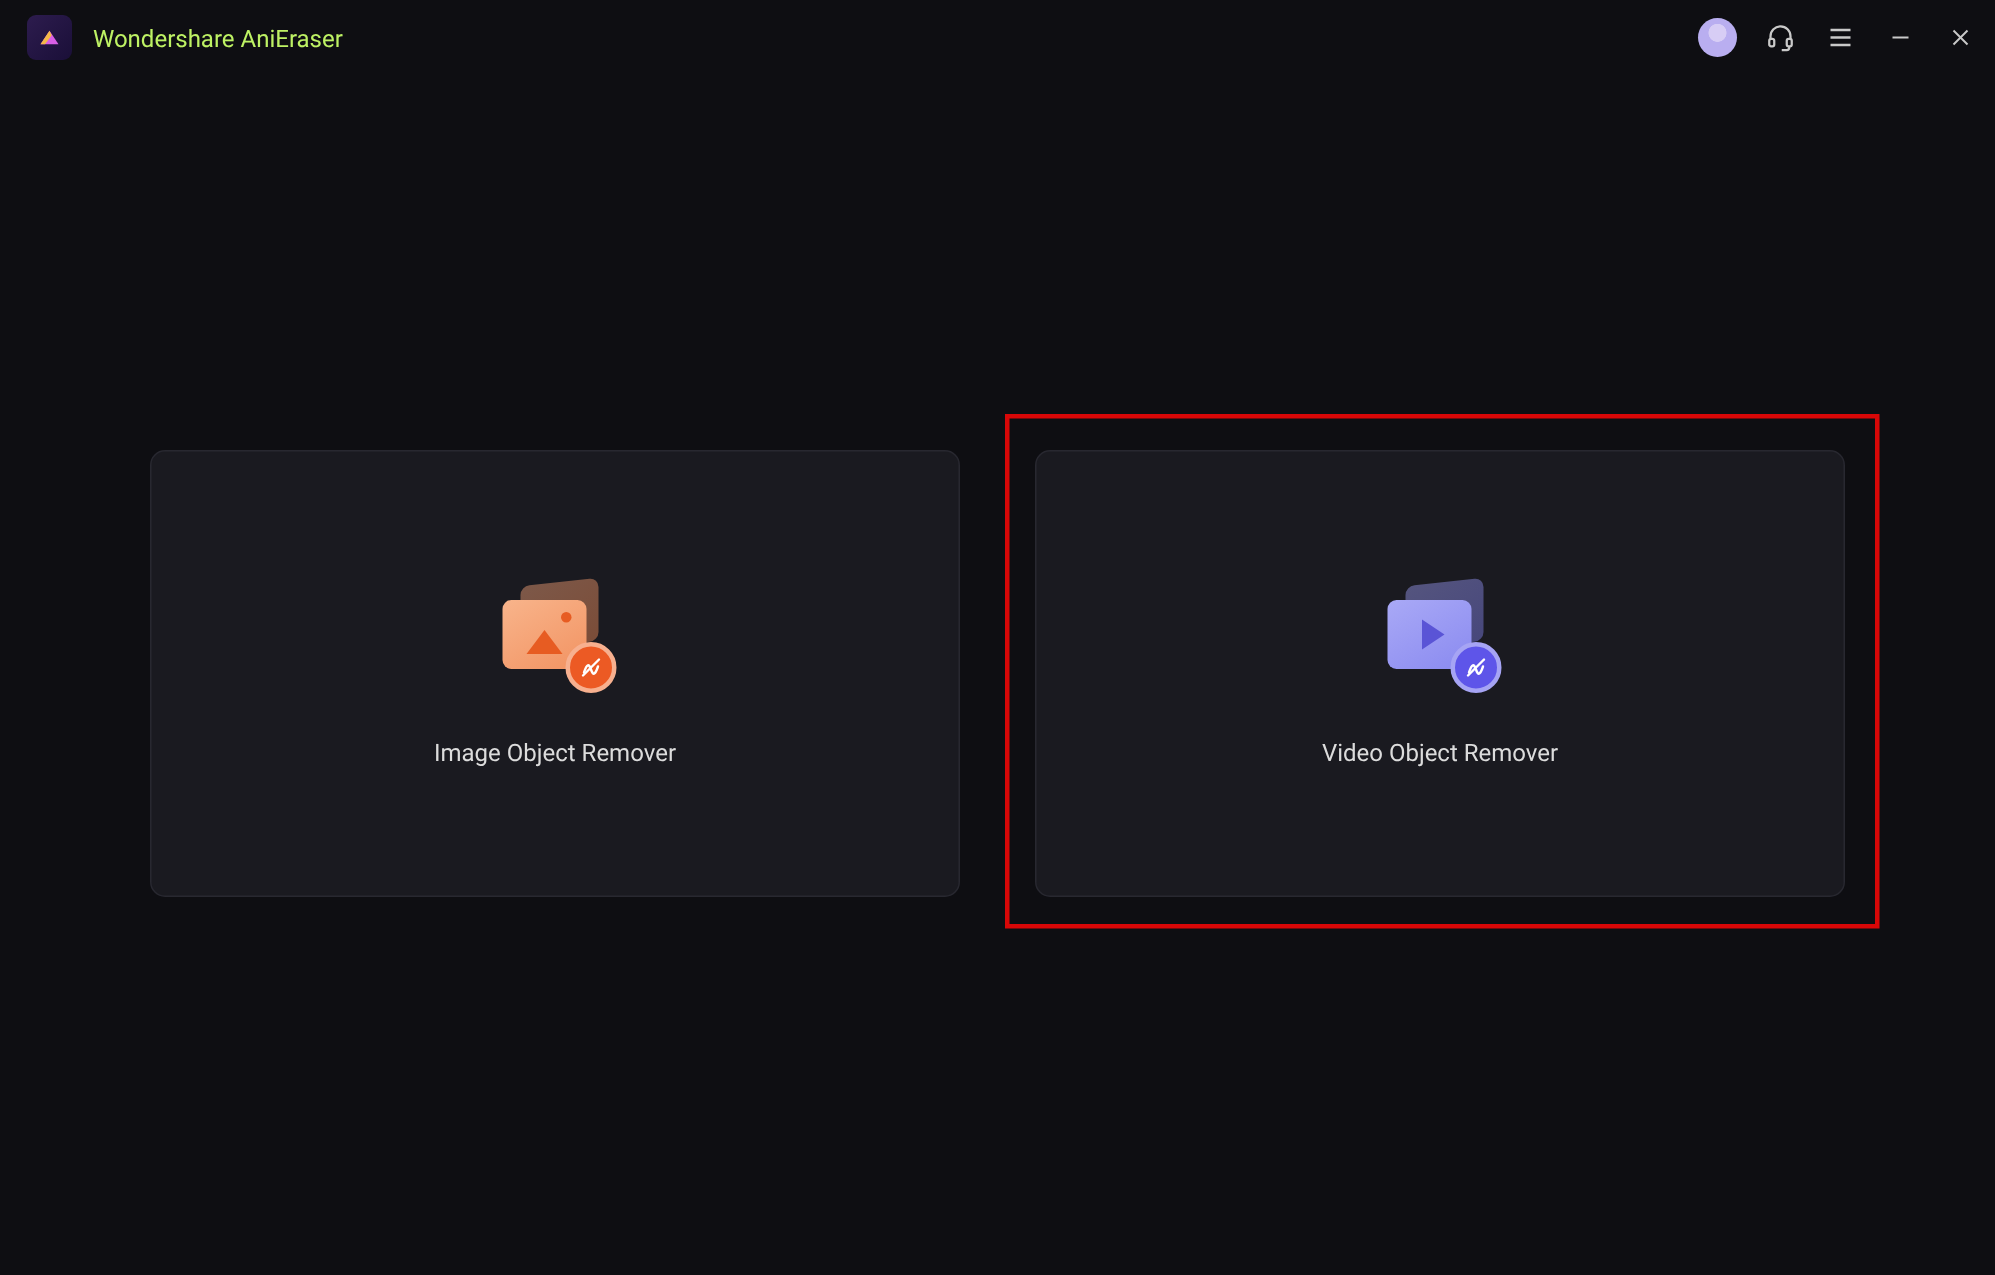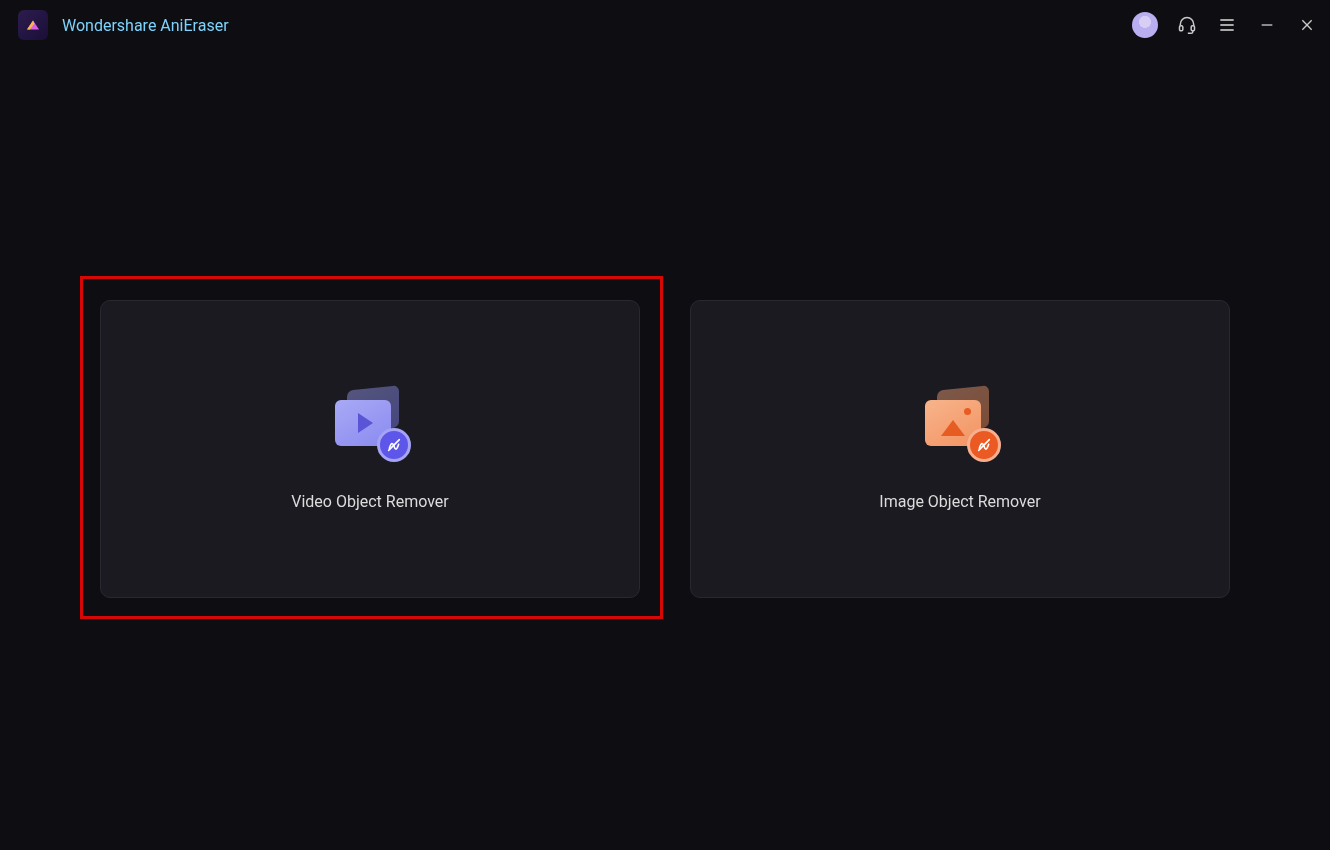--- a/index.html
+++ b/index.html
@@ -1,19 +1,19 @@
 <!DOCTYPE html>
 <html><head>
 <meta charset="utf-8">
 <style>
   * { box-sizing: border-box; margin: 0; padding: 0; }
   html, body { width: 1330px; height: 850px; background: #0e0e12; font-family: -apple-system, "Segoe UI", Roboto, Arial, sans-serif; color: #dcdcdc; overflow: hidden; }
   .titlebar { height: 50px; display: flex; align-items: center; padding: 0 12px 0 18px; }
   .app-logo { width: 30px; height: 30px; border-radius: 6px; background: linear-gradient(135deg,#2d1c4e,#1a0f38); display:flex; align-items:center; justify-content:center; margin-right:14px;}
-  .app-title { font-size: 16px; font-weight: 400; color:#7dd3fc; }
+  .app-title { font-size: 16px; font-weight: 400; color:#bef264; }
   .titlebar-spacer { flex:1; }
   .titlebar-actions { display:flex; align-items:center; gap:18px; }
   .avatar { width:26px; height:26px; border-radius:50%; background: radial-gradient(circle at 50% 38%, #d7cdf5 0 28%, #b9aef0 30% 100%); }
   .icon-btn { display:flex; align-items:center; justify-content:center; width:22px; height:22px; color:#c9c9c9; cursor:pointer;}
   .win-btn { width:22px; height:22px; display:flex; align-items:center; justify-content:center; color:#c9c9c9; cursor:pointer;}
   .main-area { position:relative; width:100%; height:calc(100% - 50px); }
   .card-row { position:absolute; left:100px; top:250px; display:flex; gap:50px; }
   .card-wrap { position:relative; }
   .card-highlight { position:absolute; top:-24px; left:-20px; width:583px; height:343px; border:3px solid #d80707; pointer-events:none; }
   .card { width:540px; height:298px; background:#1a1a20; border:1px solid #282830; border-radius:10px; display:flex; flex-direction:column; align-items:center; justify-content:center; gap:34px; cursor:pointer; }
@@ -73,51 +73,51 @@
           <line x1="19" y1="5" x2="5" y2="19"></line>
       </svg>
     </div>
   </div>
 </div>
 
 <div class="main-area">
   <div class="card-row">
 
     <div class="card-wrap">
+      <div class="card">
+        <div class="feature-icon">
+          <div class="image-back"></div>
+          <div class="image-front">
+            <div class="image-glyph-sun"></div>
+            <div class="image-glyph-mtn"></div>
+          </div>
+          <div class="badge-circle badge-image">
+            <svg width="16" height="16" viewBox="0 0 24 24" fill="none" stroke="#ffffff" stroke-width="2.4" stroke-linecap="round">
+              <path d="M5 17 C8 8 10 8 12 14 C14 20 16 20 19 11"></path>
+              <line x1="4" y1="20" x2="20" y2="4"></line>
+            </svg>
+          </div>
+        </div>
+        <div class="card-title">Image Object Remover</div>
+      </div>
+    </div>
+
+    <div class="card-wrap">
       <div class="card-highlight"></div>
       <div class="card">
         <div class="feature-icon">
           <div class="video-back"></div>
           <div class="video-front">
               <div class="play-tri"></div>
             </div>
           <div class="badge-circle badge-video">
             <svg width="16" height="16" viewBox="0 0 24 24" fill="none" stroke="#ffffff" stroke-width="2.4" stroke-linecap="round">
               <path d="M5 17 C8 8 10 8 12 14 C14 20 16 20 19 11"></path>
               <line x1="4" y1="20" x2="20" y2="4"></line>
             </svg>
           </div>
         </div>
         <div class="card-title">Video Object Remover</div>
       </div>
     </div>
 
-    <div class="card-wrap">
-      <div class="card">
-        <div class="feature-icon">
-          <div class="image-back"></div>
-          <div class="image-front">
-            <div class="image-glyph-sun"></div>
-            <div class="image-glyph-mtn"></div>
-          </div>
-          <div class="badge-circle badge-image">
-            <svg width="16" height="16" viewBox="0 0 24 24" fill="none" stroke="#ffffff" stroke-width="2.4" stroke-linecap="round">
-              <path d="M5 17 C8 8 10 8 12 14 C14 20 16 20 19 11"></path>
-              <line x1="4" y1="20" x2="20" y2="4"></line>
-            </svg>
-          </div>
-        </div>
-        <div class="card-title">Image Object Remover</div>
-      </div>
-    </div>
-
   </div>
 </div>
 
 </body></html>

